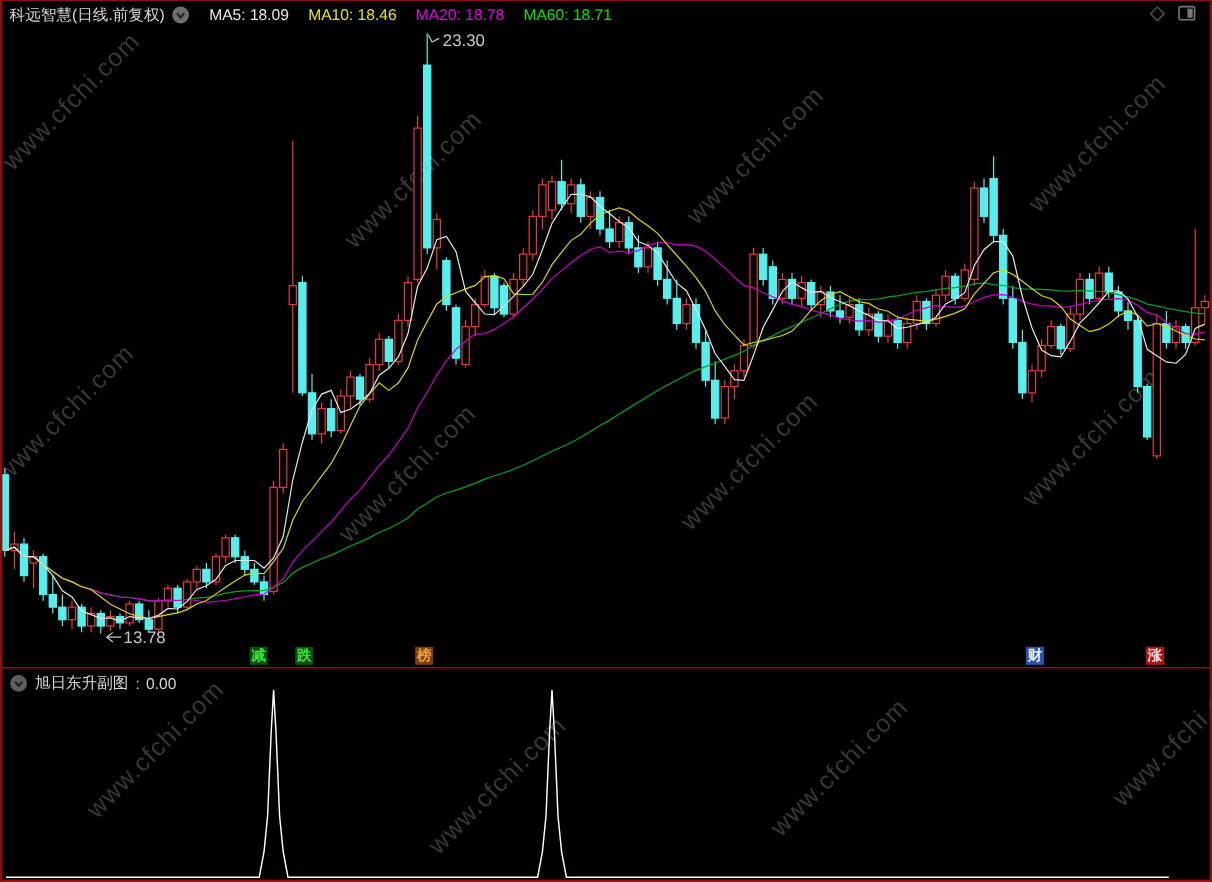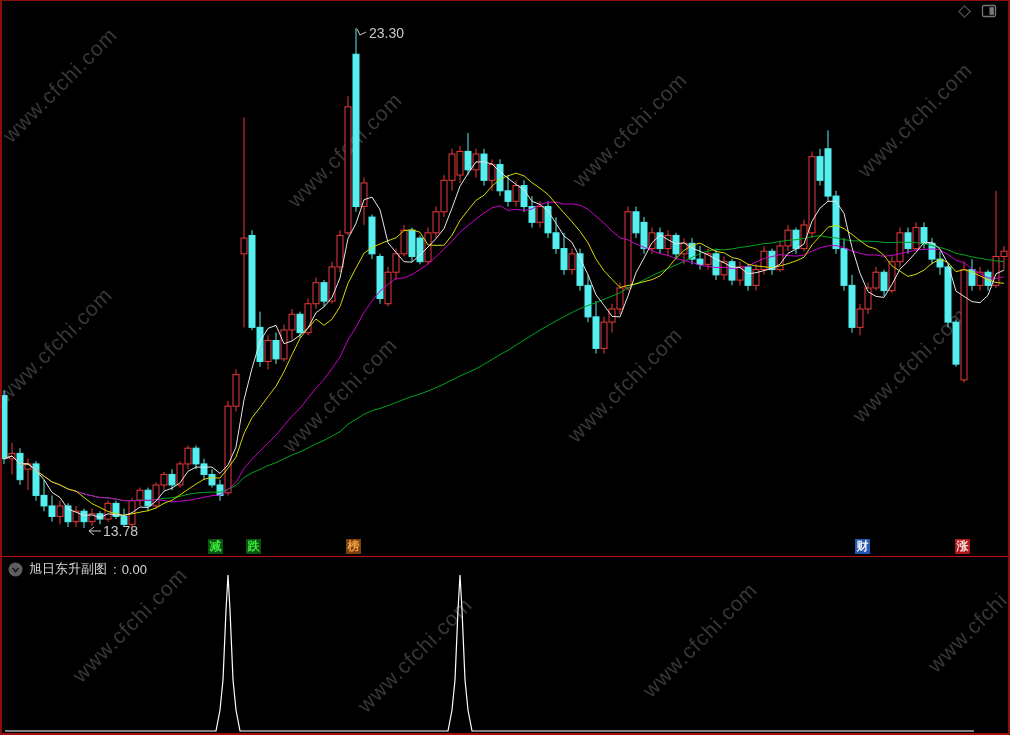--- a/index.html
+++ b/index.html
@@ -46,20 +46,33 @@
   <span class="wm" style="left:915px;top:120px">www.cfchi.com</span>
   <span class="wm" style="left:55px;top:345px">www.cfchi.com</span>
   <span class="wm" style="left:340px;top:395px">www.cfchi.com</span>
   <span class="wm" style="left:625px;top:385px">www.cfchi.com</span>
   <span class="wm" style="left:910px;top:365px">www.cfchi.com</span>
   <span class="wm" style="left:130px;top:625px">www.cfchi.com</span>
   <span class="wm" style="left:415px;top:655px">www.cfchi.com</span>
   <span class="wm" style="left:700px;top:640px">www.cfchi.com</span>
   <span class="wm" style="left:985px;top:615px">www.cfchi.com</span>
 
+  <div class="topbar">
+    <span class="title">科远智慧(日线.前复权)</span>
+    <span class="chev">
+      <svg width="15" height="15">
+          <circle cx="7.5" cy="7.5" r="7" fill="#6e6e6e"></circle>
+          <path d="M4.5 6 L7.5 9.6 L10.5 6" stroke="#242424" stroke-width="1.8" fill="none"></path>
+        </svg>
+    </span>
+    <span class="ma-label" style="color: rgb(232, 232, 232);">MA5: 18.09</span>
+    <span class="ma-label" style="color: rgb(232, 232, 0);">MA10: 18.46</span>
+    <span class="ma-label" style="color: rgb(232, 0, 232);">MA20: 18.78</span>
+    <span class="ma-label" style="color: rgb(0, 232, 0);">MA60: 18.71</span>
+  </div>
   <div class="winicons">
     <span>
       <svg width="17" height="17">
           <rect x="4.5" y="4.5" width="8" height="8" fill="none" stroke="#4c4c4c" stroke-width="1.3" transform="rotate(45 8.5 8.5)"></rect>
         </svg>
     </span>
     <span>
       <svg width="17" height="15">
           <rect x="1.5" y="1.5" width="13" height="11" rx="1.5" fill="none" stroke="#787878" stroke-width="1.3"></rect>
           <rect x="8.5" y="3.2" width="4.4" height="7.6" fill="#787878"></rect>

